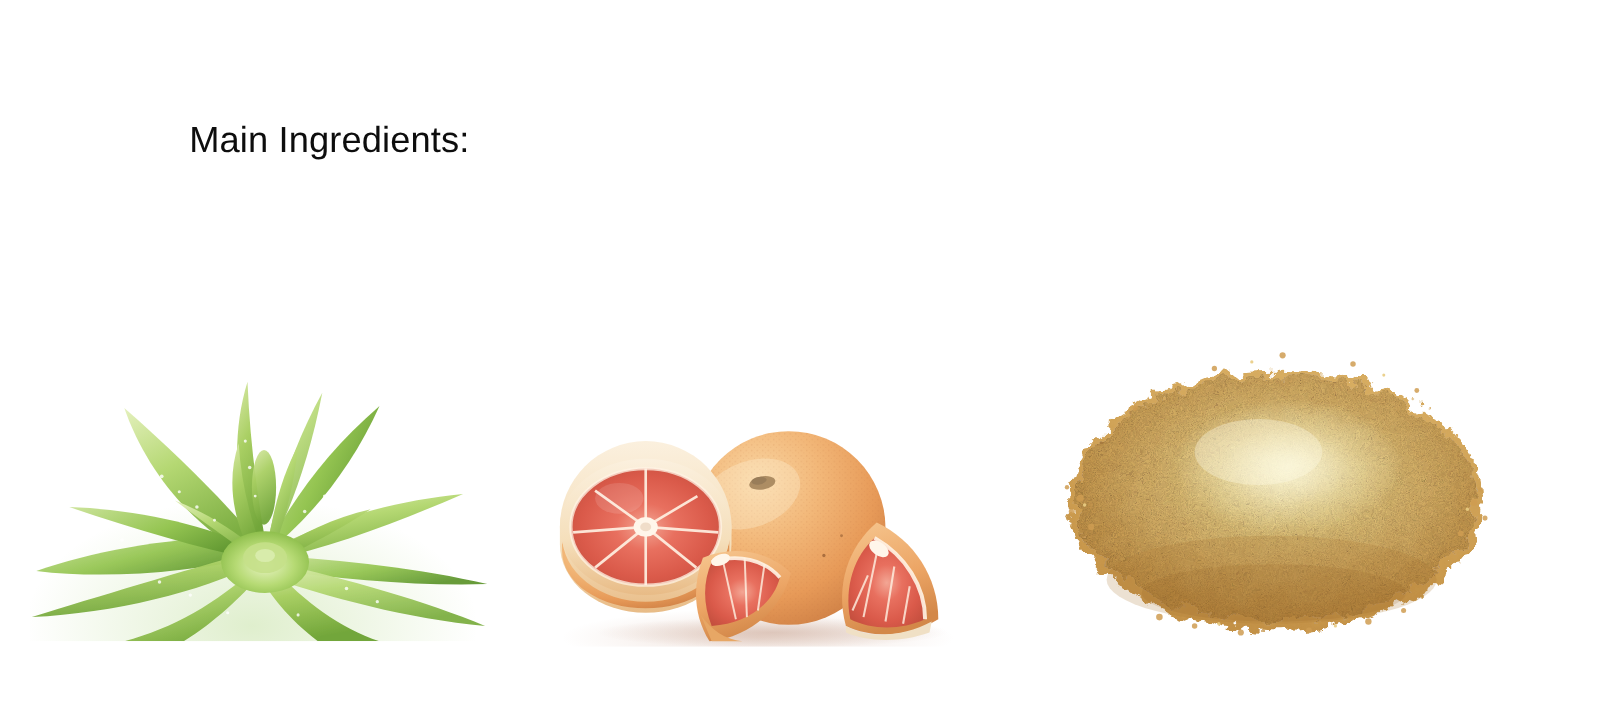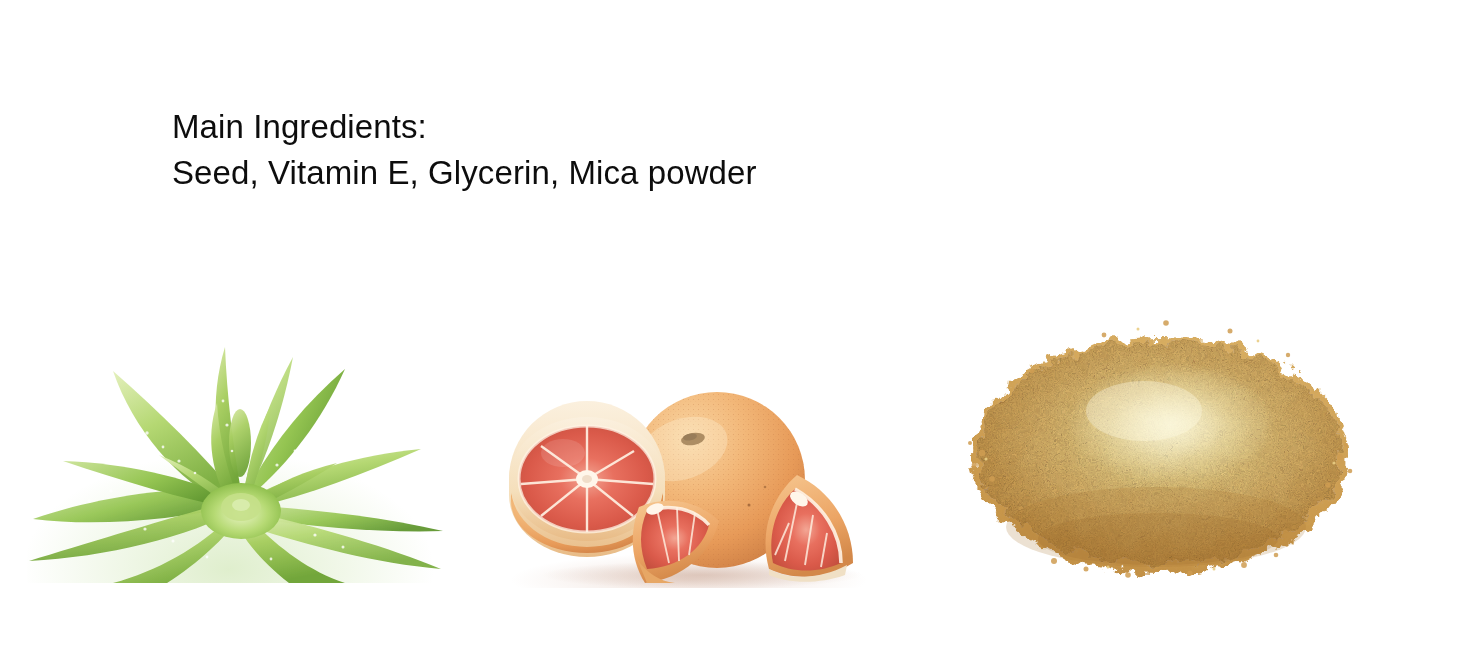--- a/index.html
+++ b/index.html
@@ -82,21 +82,20 @@
     border-radius: 50%;
     background: radial-gradient(ellipse, rgba(255,252,225,0.55) 0%, rgba(255,248,205,0.20) 45%, rgba(255,248,205,0) 75%);
     filter: blur(3px);
   }
 </style>
 </head>
 <body>
 
 <div id="ingredients-text">
   <span class="line">Main Ingredients:</span>
-  <span class="line">Seed, Vitamin E, Glycerin, Mica powder</span>
 </div>
 
 <div class="photo" id="photo-aloe">
   <div class="bg"></div>
   <svg viewBox="0 0 420 278" width="420" height="278" preserveAspectRatio="none" style="position:absolute;left:0;top:0;">
     <defs>
       <linearGradient id="lg1" x1="0" y1="0" x2="0.3" y2="1">
         <stop offset="0%" stop-color="#d9e9a8"></stop>
         <stop offset="40%" stop-color="#a9cf63"></stop>
         <stop offset="100%" stop-color="#72a63a"></stop>

